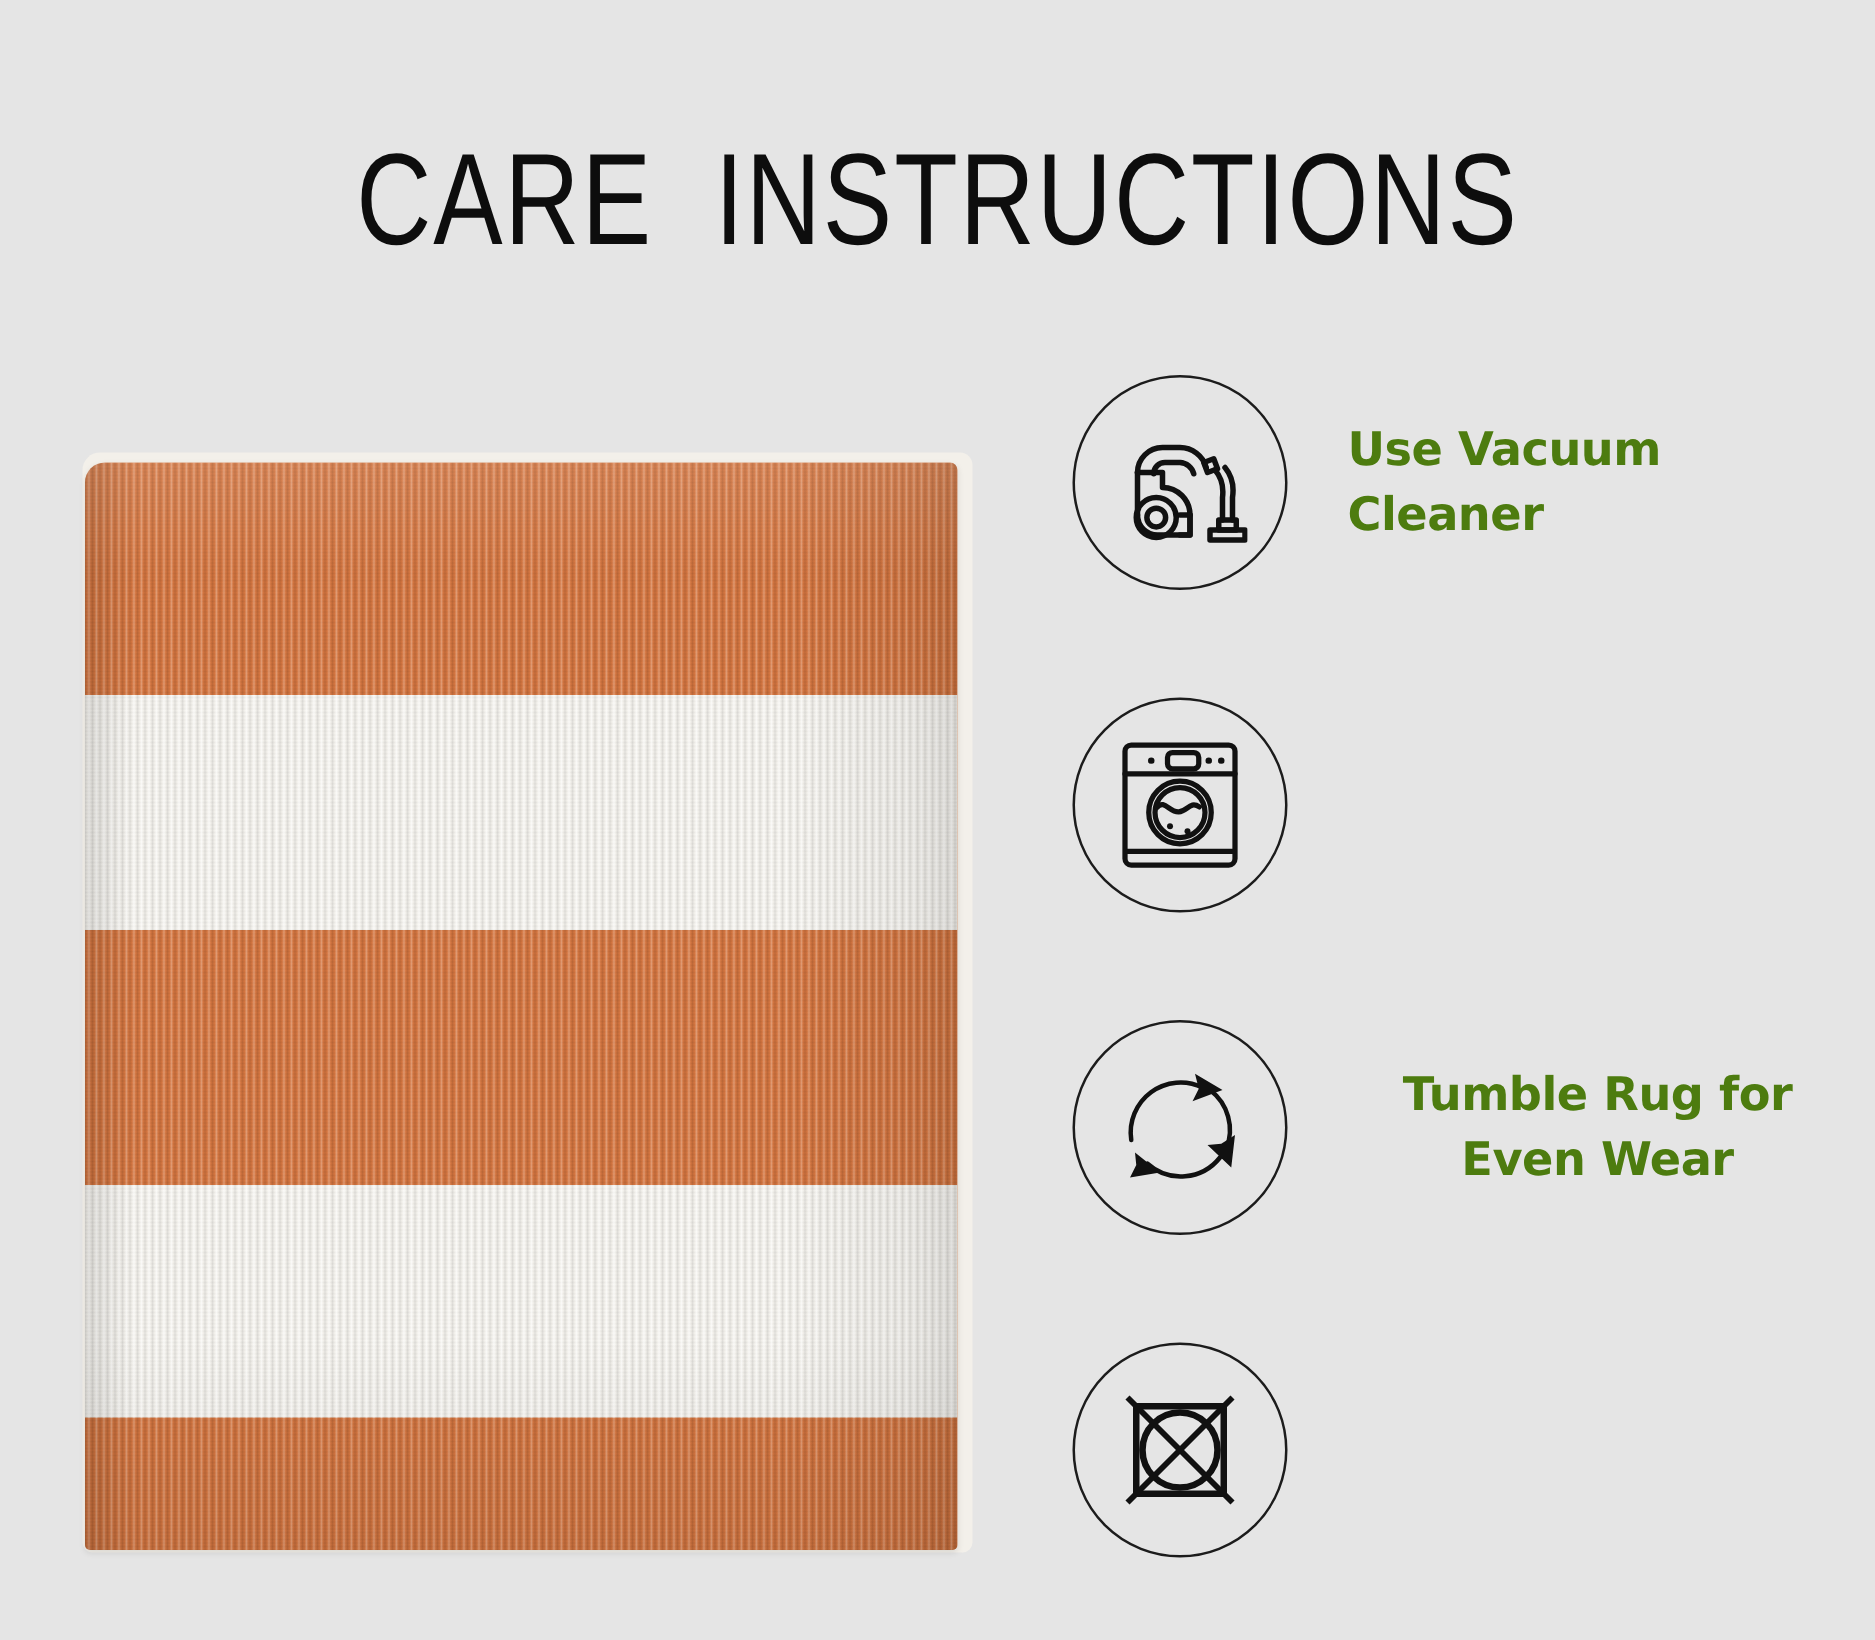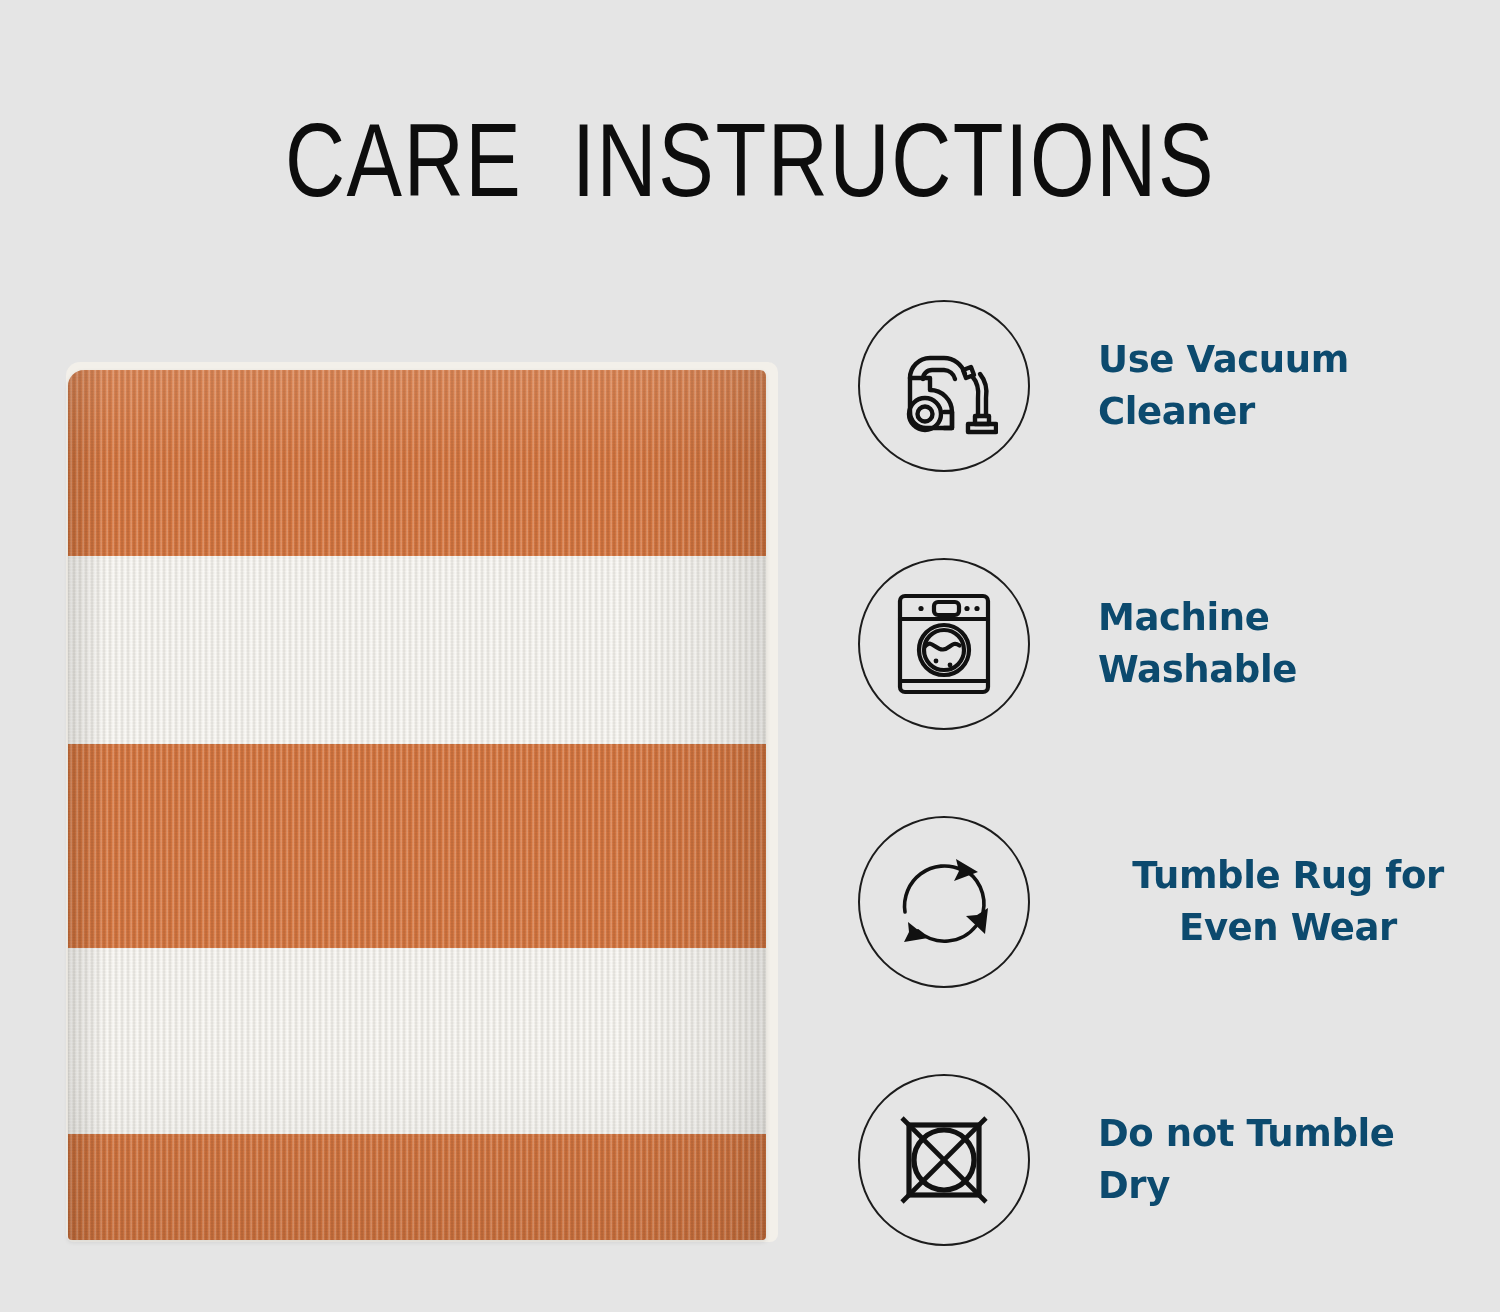--- a/index.html
+++ b/index.html
@@ -146,26 +146,26 @@
     border: 2px solid #1c1c1c;
     box-sizing: border-box;
     display: flex;
     align-items: center;
     justify-content: center;
     background: transparent;
   }
   .icon-circle svg { display: block; }
   .row-label {
     flex: 1 1 auto;
-    margin-left: 68px;
+    margin-left: 48px;
     font-family: "DejaVu Sans", sans-serif;
     font-size: 37px;
     line-height: 52px;
     font-weight: 700;
-    color: #0c4a6e;
+    color: #4d7c0f;
     letter-spacing: -0.4px;
   }
   .row-label.center { text-align: center; }
 </style>
 </head>
 <body style="background: rgb(229, 229, 229);">
 
 <div id="page" style="background: rgb(229, 229, 229);">
 
   <div id="title">CARE  INSTRUCTIONS</div>
@@ -236,21 +236,20 @@
             <circle cx="52" cy="61" r="25"></circle>
             <circle cx="52" cy="61" r="20"></circle>
 
             <path d="M33.5 57 c6 -7 10 4 17.5 3.5 c7 -0.5 9 -9 16.5 -4"></path>
 
             <circle cx="44" cy="72" r="2.4" fill="#111111" stroke="none"></circle>
             <circle cx="58" cy="76" r="2.4" fill="#111111" stroke="none"></circle>
           </svg>
         </span>
       </div>
-      <div class="row-label">Machine Washable</div>
     </div>
 
     <div class="row" id="row-2" style="top: 516px;">
       <div class="icon-circle">
         <span>
           <svg width="112" height="112" viewBox="0 0 112 112" fill="none">
             <g stroke="#111111" stroke-width="3.6" stroke-linecap="round" fill="none">
 
               <path d="M17 66 A40 40 0 0 1 74 24"></path>
 
@@ -279,18 +278,17 @@
 
             <rect x="17" y="17" width="70" height="70" stroke-width="5.2"></rect>
 
             <circle cx="52" cy="52" r="30" stroke-width="5.2"></circle>
 
             <path d="M10 10 L94 94" stroke-width="4.6"></path>
             <path d="M94 10 L10 94" stroke-width="4.6"></path>
           </svg>
         </span>
       </div>
-      <div class="row-label">Do not Tumble Dry</div>
     </div>
 
   </div>
 
 </div>
 
 </body></html>

